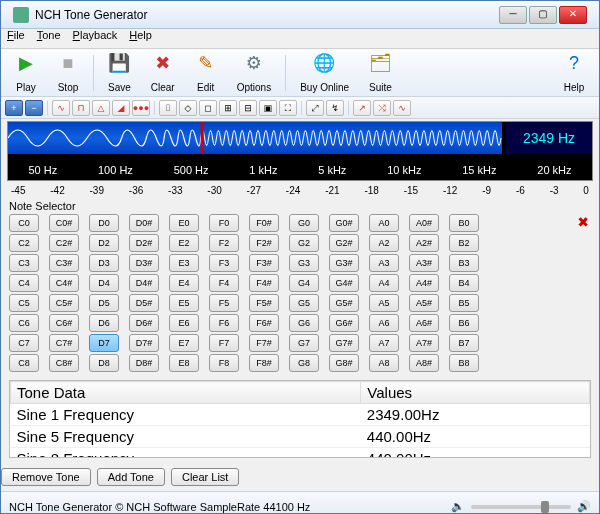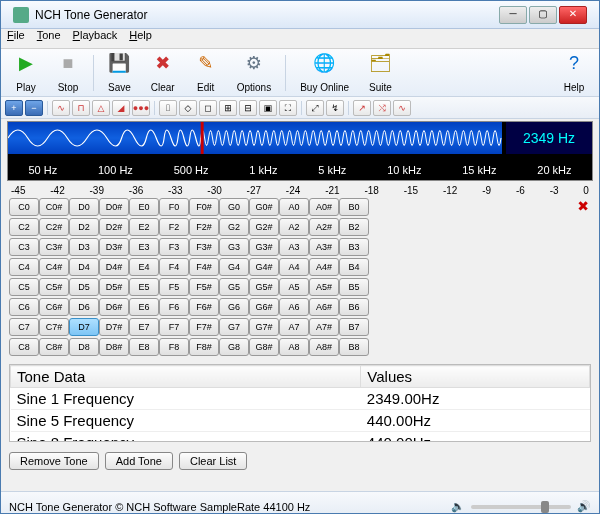--- a/index.html
+++ b/index.html
@@ -26,29 +26,29 @@
 .ssep { width: 1px; height: 14px; background: #c8d4e3; margin: 0 2px; }
 .wavepanel { height: 60px; background: #000; margin: 2px 6px; position: relative; border: 1px solid #888; }
 .waveblue { position: absolute; left: 0; right: 90px; top: 0; height: 32px; background: linear-gradient(#0040c0,#1060e0,#0040c0); overflow: hidden; }
 .waveblue svg { width: 100%; height: 100%; }
 .freqbox { position: absolute; right: 0; top: 0; width: 86px; height: 32px; background: #004; color: #0ff; font-size: 14px; display: flex; align-items: center; justify-content: center; }
 .wavescale { position: absolute; left: 0; right: 0; top: 32px; height: 26px; background: #000; color: #fff; font-size: 11px; }
 .wavescale .ticks { display: flex; justify-content: space-around; padding-top: 10px; }
 .dbscale { display: flex; justify-content: space-between; padding: 2px 10px; font-size: 10px; }
 .notesel { padding: 2px 8px; font-size: 11px; }
 .notegrid { padding: 0 8px; }
-.noterow { display: flex; gap: 0; margin-bottom: 2px; }
+.noterow { display: flex; gap: 10px; margin-bottom: 2px; }
 .notebtn { width: 30px; height: 18px; border: 1px solid #999; background: linear-gradient(#f8f8f8,#e0e0e0); border-radius: 3px; font-size: 9px; line-height: 16px; text-align: center; cursor: pointer; }
 .notebtn.sel { background: linear-gradient(#aee0ff,#7ec5f5); border-color: #3a90c8; }
 .closex { margin-left: auto; width: 16px; height: 16px; color: #c00; font-size: 14px; cursor: pointer; display: flex; align-items: center; justify-content: center; }
 .tonetable { margin: 6px 8px; border: 1px solid #bbb; background: #fff; height: 78px; overflow: auto; }
 .tonetable table { width: 100%; border-collapse: collapse; font-size: 15px; }
 .tonetable th { text-align: left; padding: 2px 6px; background: linear-gradient(#fdfdfd,#ececec); border: 1px solid #ddd; font-weight: normal; }
 .tonetable td { padding: 2px 6px; border-bottom: 1px solid #eee; }
-.btnrow { display: flex; gap: 6px; padding: 4px 8px; }
+.btnrow { display: flex; gap: 6px; padding: 4px 0; }
 .pushbtn { padding: 2px 10px; border: 1px solid #888; background: linear-gradient(#fdfdfd,#e4e4e4); border-radius: 3px; font-size: 11px; cursor: pointer; }
 .statusbar { height: 22px; background: linear-gradient(#f7f9fc,#e8eef6); border-top: 1px solid #c8d4e3; display: flex; align-items: flex-end; padding: 0 8px; font-size: 11px; margin-top: auto; }
 .statusbar .vol { margin-left: auto; display: flex; align-items: center; gap: 6px; }
 .volslider { width: 100px; height: 4px; background: #ccc; position: relative; border-radius: 2px; }
 .volslider .thumb { position: absolute; width: 8px; height: 12px; background: #888; top: -4px; left: 70px; border-radius: 2px; }
 </style>
 </head>
 <body>
 
 <div class="window">
@@ -174,20 +174,23 @@
       <span>-21</span>
       <span>-18</span>
       <span>-15</span>
       <span>-12</span>
       <span>-9</span>
       <span>-6</span>
       <span>-3</span>
       <span>0</span>
     </div>
 
+  <div class="notesel">
+    <span>Note Selector</span>
+  </div>
   <div class="notegrid" id="notegrid">
       <div class="noterow">
         <div class="notebtn">C0</div>
         <div class="notebtn">C0#</div>
         <div class="notebtn">D0</div>
         <div class="notebtn">D0#</div>
         <div class="notebtn">E0</div>
         <div class="notebtn">F0</div>
         <div class="notebtn">F0#</div>
         <div class="notebtn">G0</div>

